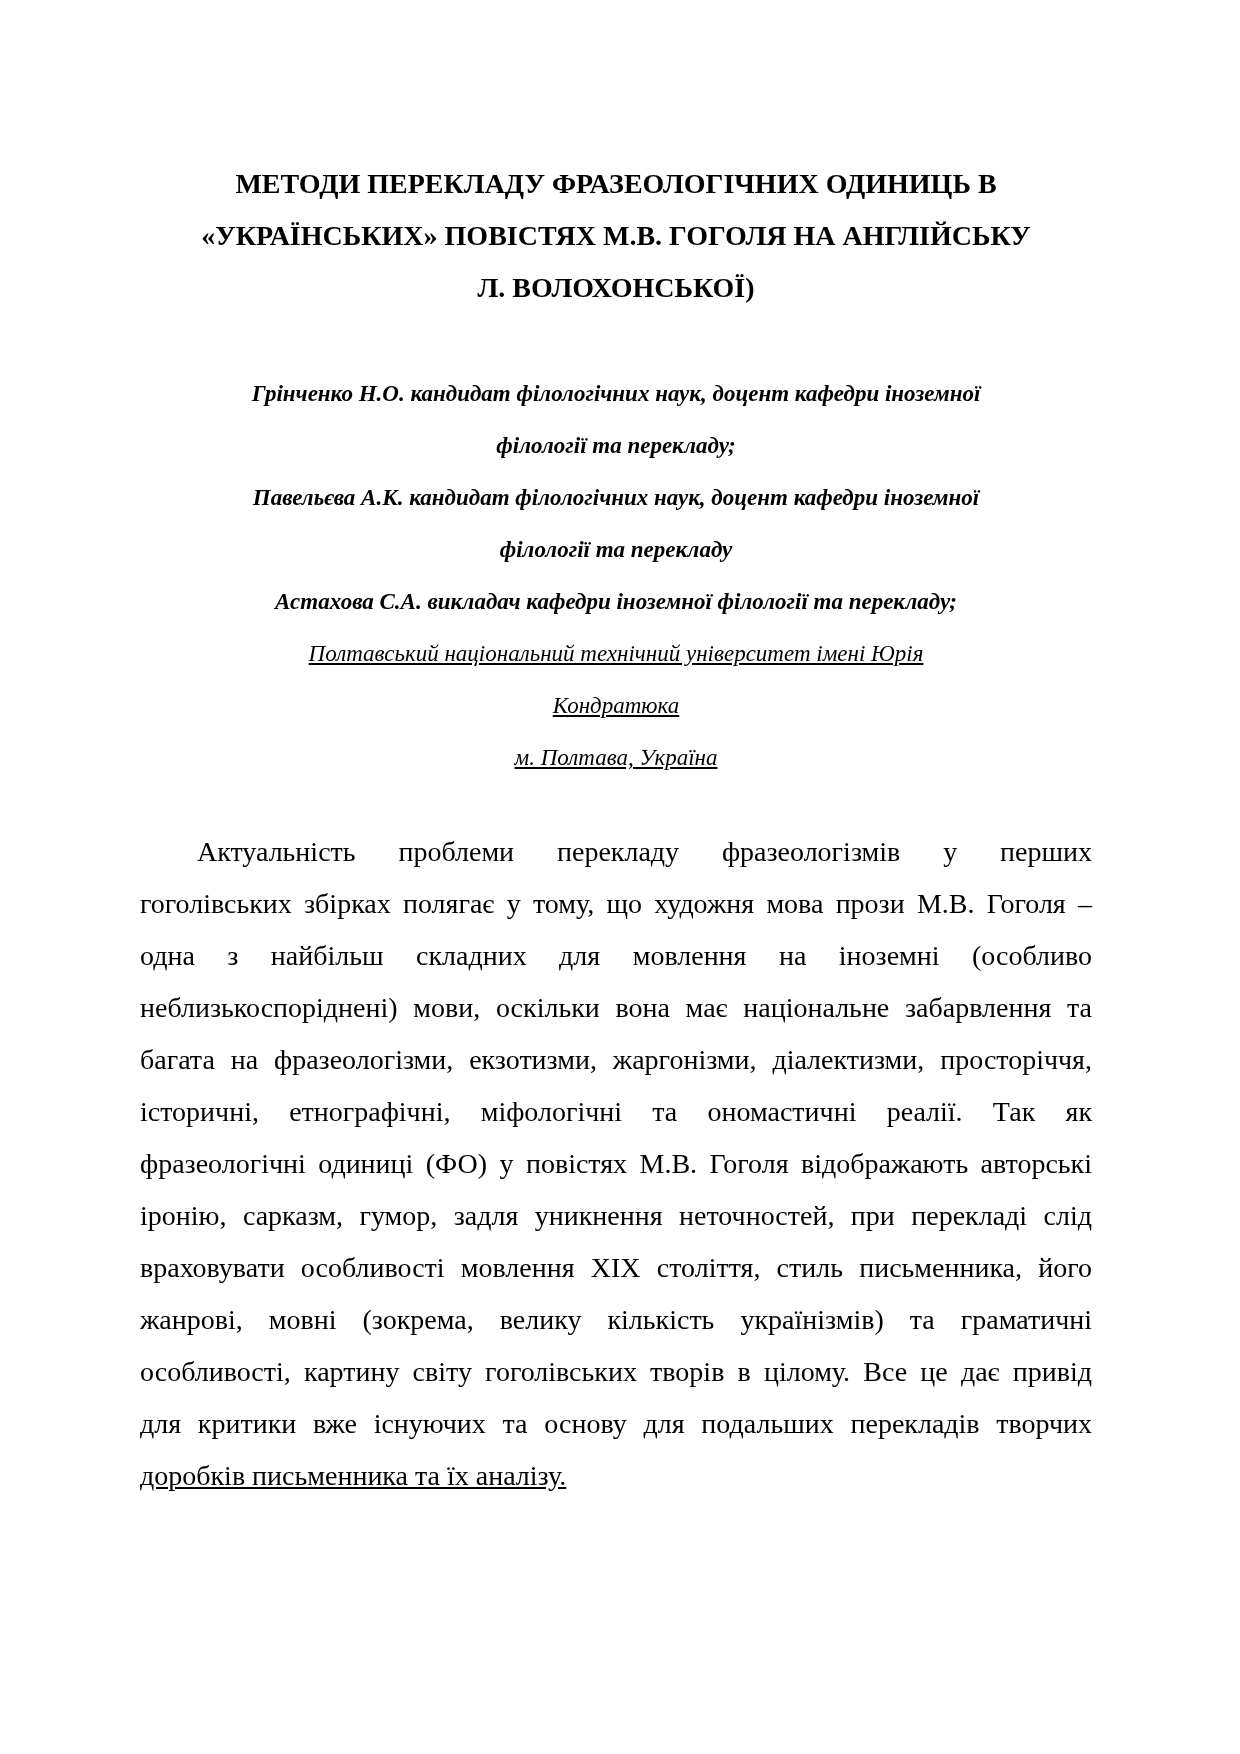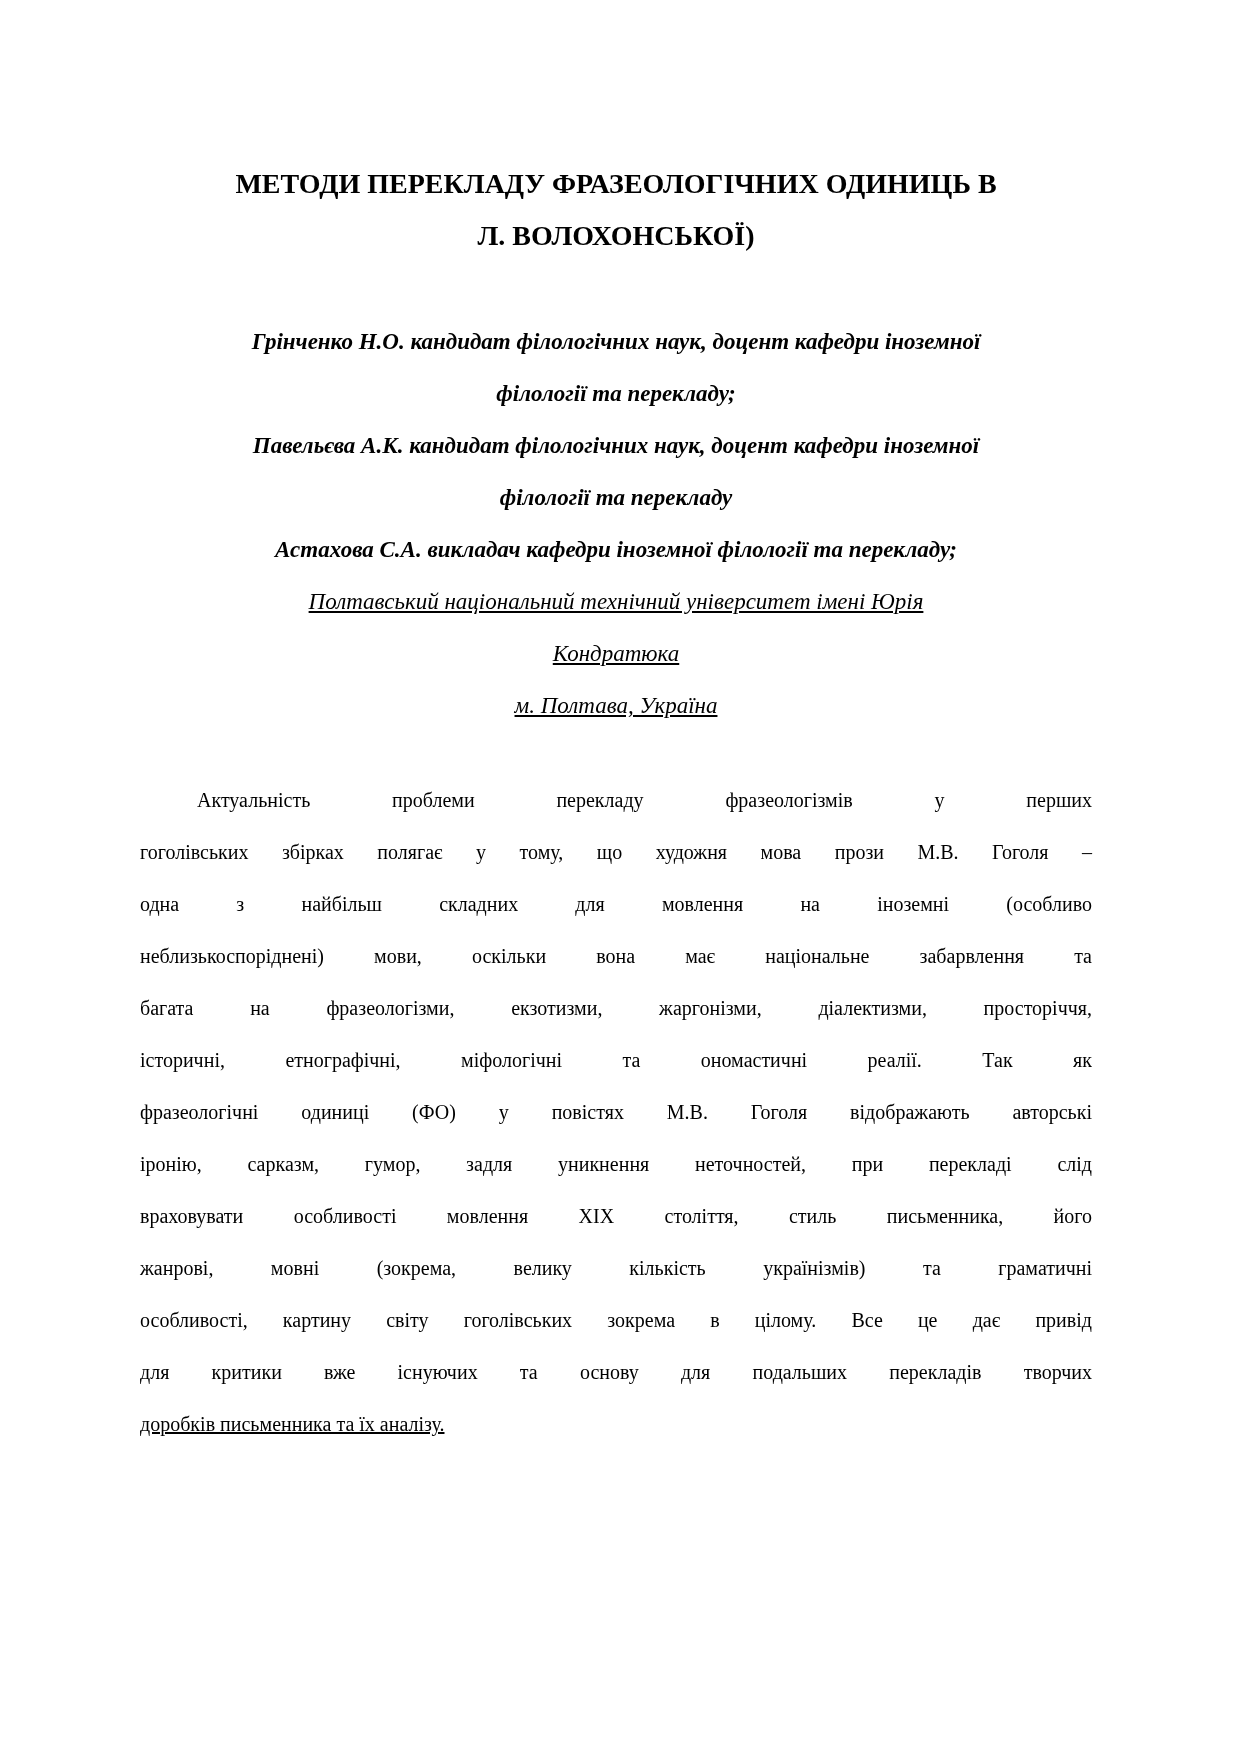--- a/index.html
+++ b/index.html
@@ -40,21 +40,21 @@
   .author-line {
     display: block;
     text-align: center;
     white-space: nowrap;
   }
   .bi { font-weight: bold; font-style: italic; }
   .it { font-weight: normal; font-style: italic; text-decoration: underline; }
   
   .bodytext {
     margin-top: 42px;
-    font-size: 20px;
+    font-size: 28px;
     line-height: 52px;
   }
   .body-line {
     display: block;
     text-align: justify;
     text-align-last: justify;
   }
   .body-line.first {
     text-indent: 57px;
   }
@@ -64,20 +64,21 @@
     text-decoration: underline;
   }
 </style>
 </head>
 <body>
 
 <div class="page">
 
   <h1 class="title">
     <span class="title-line">МЕТОДИ ПЕРЕКЛАДУ ФРАЗЕОЛОГІЧНИХ ОДИНИЦЬ В</span>
+    <span class="title-line">«УКРАЇНСЬКИХ» ПОВІСТЯХ М.В. ГОГОЛЯ НА АНГЛІЙСЬКУ</span>
     <span class="title-line">Л. ВОЛОХОНСЬКОЇ)</span>
   </h1>
 
   <div class="authors">
     <span class="author-line bi">Грінченко Н.О. кандидат філологічних наук, доцент кафедри іноземної</span>
     <span class="author-line bi">філології та перекладу;</span>
     <span class="author-line bi">Павельєва А.К. кандидат філологічних наук, доцент кафедри іноземної</span>
     <span class="author-line bi">філології та перекладу</span>
     <span class="author-line bi">Астахова С.А. викладач кафедри іноземної філології та перекладу;</span>
     <span class="author-line it">Полтавський національний технічний університет імені Юрія</span>
@@ -89,18 +90,18 @@
     <span class="body-line first">Актуальність проблеми перекладу фразеологізмів у перших</span>
     <span class="body-line">гоголівських збірках полягає у тому, що художня мова прози М.В. Гоголя –</span>
     <span class="body-line">одна з найбільш складних для мовлення на іноземні (особливо</span>
     <span class="body-line">неблизькоспоріднені) мови, оскільки вона має національне забарвлення та</span>
     <span class="body-line">багата на фразеологізми, екзотизми, жаргонізми, діалектизми, просторіччя,</span>
     <span class="body-line">історичні, етнографічні, міфологічні та ономастичні реалії. Так як</span>
     <span class="body-line">фразеологічні одиниці (ФО) у повістях М.В. Гоголя відображають авторські</span>
     <span class="body-line">іронію, сарказм, гумор, задля уникнення неточностей, при перекладі слід</span>
     <span class="body-line">враховувати особливості мовлення ХІХ століття, стиль письменника, його</span>
     <span class="body-line">жанрові, мовні (зокрема, велику кількість українізмів) та граматичні</span>
-    <span class="body-line">особливості, картину світу гоголівських зокрема в цілому. Все це дає привід</span>
+    <span class="body-line">особливості, картину світу гоголівських творів в цілому. Все це дає привід</span>
     <span class="body-line">для критики вже існуючих та основу для подальших перекладів творчих</span>
     <span class="body-line last">доробків письменника та їх аналізу.</span>
   </div>
 
 </div>
 
 </body></html>

